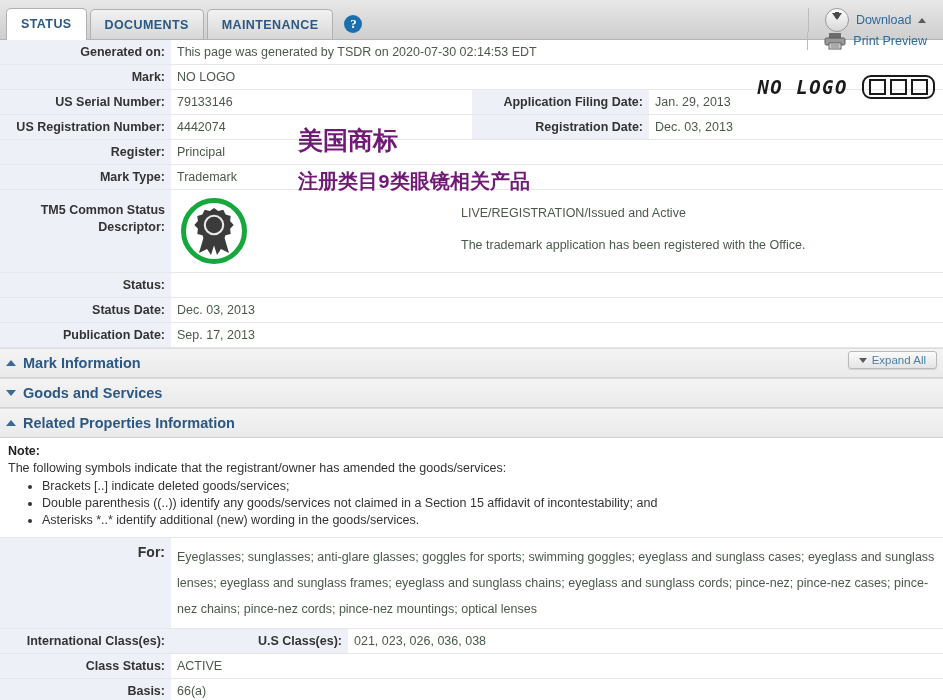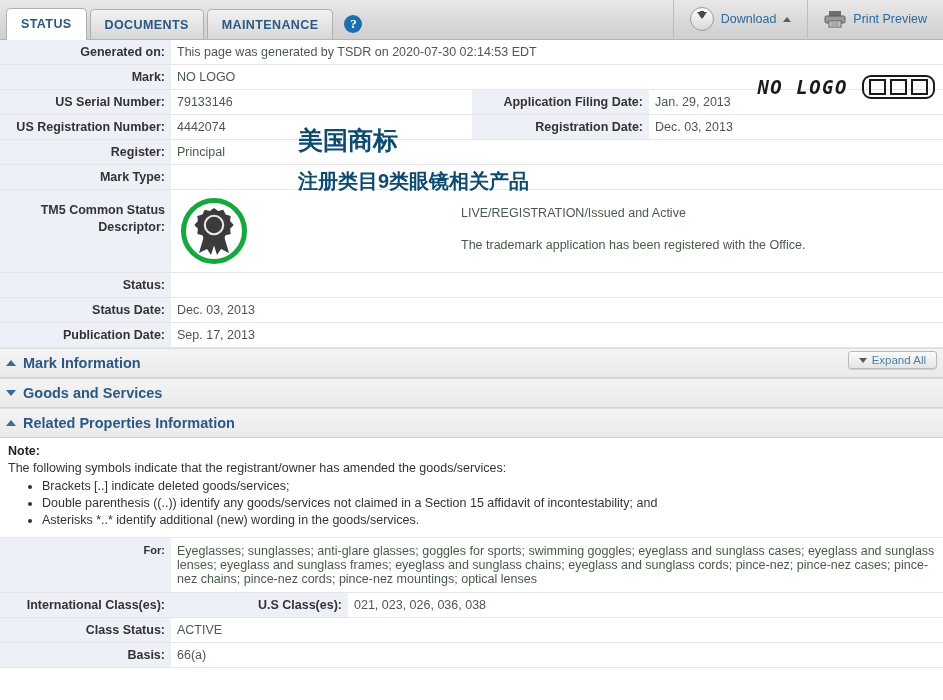--- a/index.html
+++ b/index.html
@@ -51,22 +51,22 @@
     width: 18px; height: 18px; border-radius: 50%;
     background: #1c6fae;
     color: #fff;
     font-size: 13px; font-weight: bold;
     text-align: center; line-height: 18px;
     margin: 0 0 6px 8px;
     cursor: pointer;
     font-family: "Liberation Serif", serif;
   }
   .tabbar-right {
-    position: absolute; right: 0; top: 0; bottom: 1px;
-    display: flex; align-items: center;
+    position: absolute; right: 0; top: 8px; bottom: 1px;
+    display: flex; align-items: center; flex-direction: column;
   }
   .tb-btn {
     display: flex; align-items: center; gap: 7px;
     height: 100%;
     padding: 0 16px;
     border-left: 1px solid #bcbcbc;
     cursor: pointer;
     font-size: 12.5px;
     color: #2b6a9e;
   }
@@ -209,29 +209,29 @@
   
   .note { background:#fff; padding: 6px 8px 4px 8px; font-size:12.5px; color:#333; }
   .note .note-title { font-weight:bold; color:#222; }
   .note .note-sub { margin-top: 3px; }
   .note ul { margin: 4px 0 6px 0; padding-left: 34px; }
   .note li { margin: 3px 0; color:#333; }
 
   .for-row { display:flex; width:943px; border-top:1px solid #e6e6e6; border-bottom:1px solid #e6e6e6; }
   .for-lbl {
     width:171px; flex:0 0 171px; background:#eef0f8; color:#333;
-    font-size:11px; font-weight:bold; text-align:right; padding: 6px 6px 6px 4px; box-sizing:border-box;
-  }
-  .for-val { flex:1 1 auto; background:#fff; font-size:12.5px; color:#4a5a4a; padding: 6px 8px 6px 6px; line-height: 14px; }
+    font-size:14px; font-weight:bold; text-align:right; padding: 6px 6px 6px 4px; box-sizing:border-box;
+  }
+  .for-val { flex:1 1 auto; background:#fff; font-size:12.5px; color:#4a5a4a; padding: 6px 8px 6px 6px; line-height: 26px; }
 
   .annot {
     position: absolute;
-    color: #0c4a6e;
+    color: #701a75;
     font-weight: bold;
-    font-family: Liberation Sans, sans-serif;
+    font-family: Liberation Mono, monospace;
     white-space: nowrap;
     pointer-events: none;
   }
   #annot1 { left: 298px; top: 124px; font-size: 25px; }
   #annot2 { left: 298px; top: 168px; font-size: 20px; }
 </style>
 </head>
 <body>
 
 <div id="app">
@@ -289,20 +289,21 @@
       <div class="val val-r">Dec. 03, 2013</div>
     </div>
 
     <div class="row">
       <div class="lbl lbl-l">Register:</div>
       <div class="val val-full">Principal</div>
     </div>
 
     <div class="row">
       <div class="lbl lbl-l">Mark Type:</div>
+      <div class="val val-full">Trademark</div>
     </div>
 
     <div class="tm5row">
       <div class="tm5lbl">
         <div>TM5 Common Status</div>
         <div>Descriptor:</div>
       </div>
       <div class="tm5body">
         <div class="seal-wrap">
           <div class="seal">

